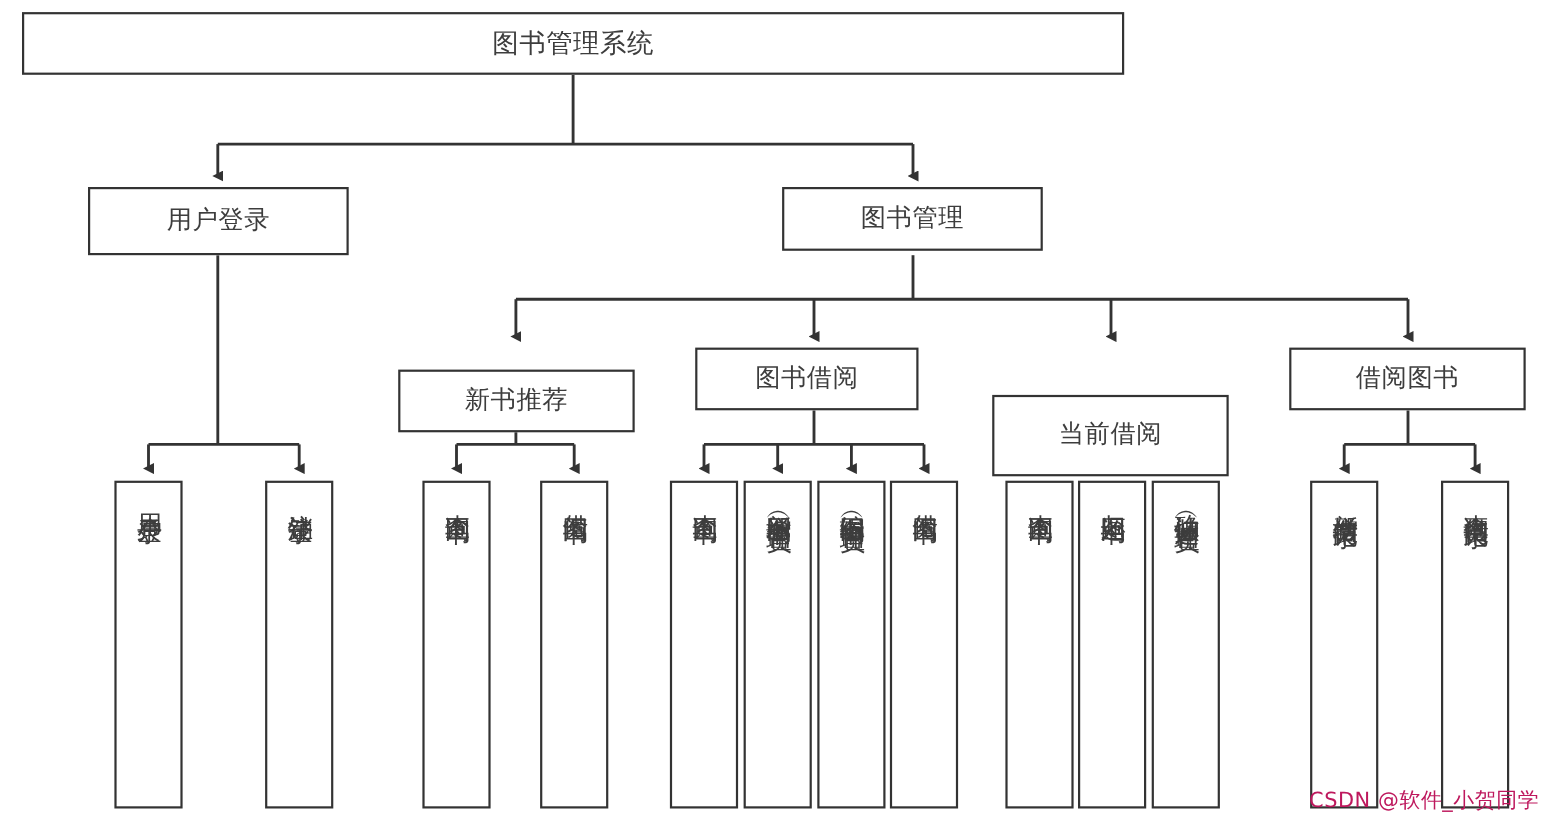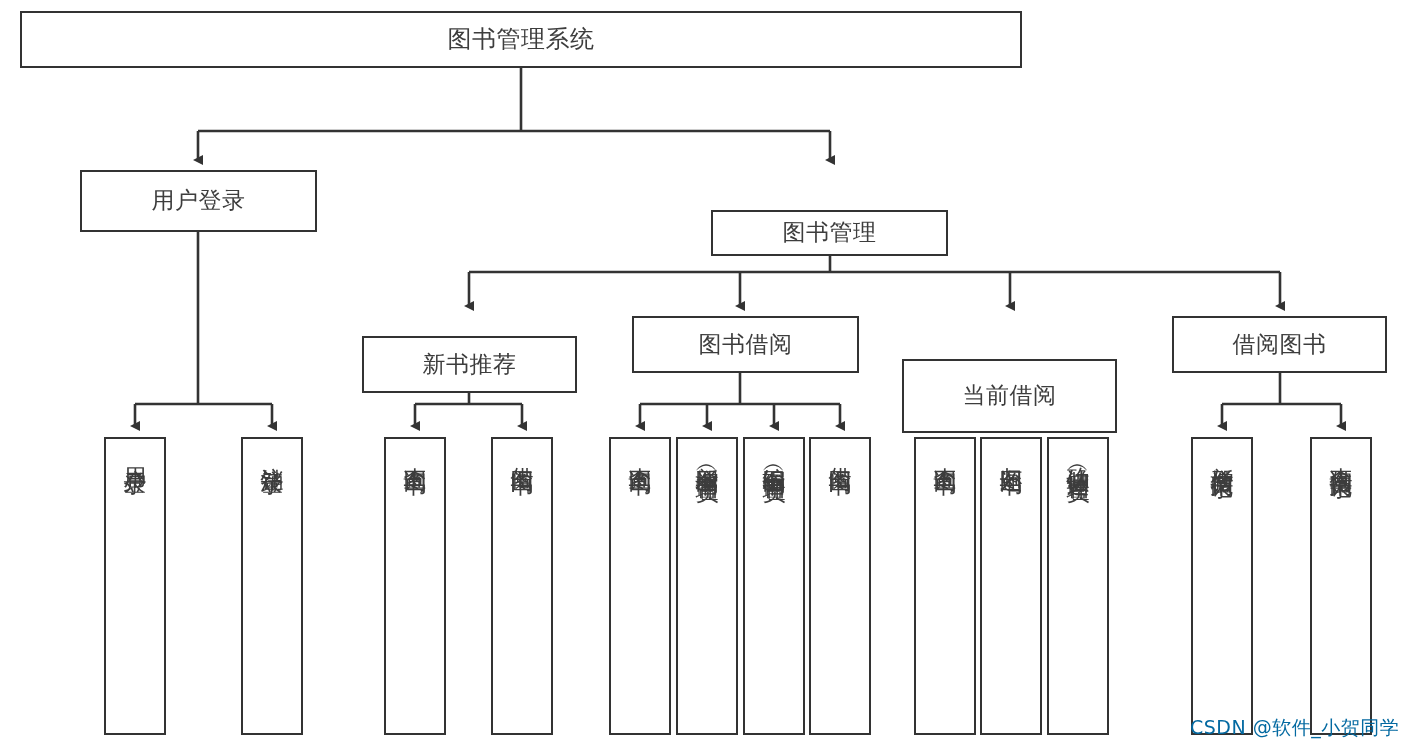--- a/index.html
+++ b/index.html
@@ -55,21 +55,21 @@
   .node.leaf .lbl {
     writing-mode: vertical-rl;
     text-orientation: upright;
     font-size: 23px;
     letter-spacing: 2px;
     line-height: 1;
     white-space: nowrap;
   }
   .watermark {
     position: absolute;
-    color: #0369a1;
+    color: #be185d;
     font-size: 19px;
     z-index: 5;
     white-space: nowrap;
     letter-spacing: 0.5px;
   }
 </style>
 </head>
 <body>
 
 <div id="canvas">
@@ -124,28 +124,28 @@
     </g>
   </svg>
 
   <div class="node root horiz" style="left:20px; top:11px; width:1002px; height:57px;">
     <span class="lbl">图书管理系统</span>
   </div>
 
   <div class="node horiz" style="left:80px; top:170px; width:237px; height:62px;">
     <span class="lbl">用户登录</span>
   </div>
-  <div class="node horiz" style="left:711px; top:170px; width:237px; height:46px;margin-top:40px;">
+  <div class="node horiz" style="left:711px; top:170px; width:237px; height:58px;">
     <span class="lbl">图书管理</span>
   </div>
 
   <div class="node horiz" style="left:362px; top:316px; width:215px; height:57px;margin-top:20px;">
     <span class="lbl">新书推荐</span>
   </div>
-  <div class="node horiz" style="left:632px; top:316px; width:227px; height:57px;">
+  <div class="node horiz" style="left:632px; top:316px; width:203px; height:57px;">
     <span class="lbl">图书借阅</span>
   </div>
   <div class="node horiz" style="left:902px; top:316px; width:215px; height:74px;margin-top:43px;">
     <span class="lbl">当前借阅</span>
   </div>
   <div class="node horiz" style="left:1172px; top:316px; width:215px; height:57px;">
     <span class="lbl">借阅图书</span>
   </div>
 
   <div class="node leaf" style="left:104px; top:437px; width:62px; height:298px;">

